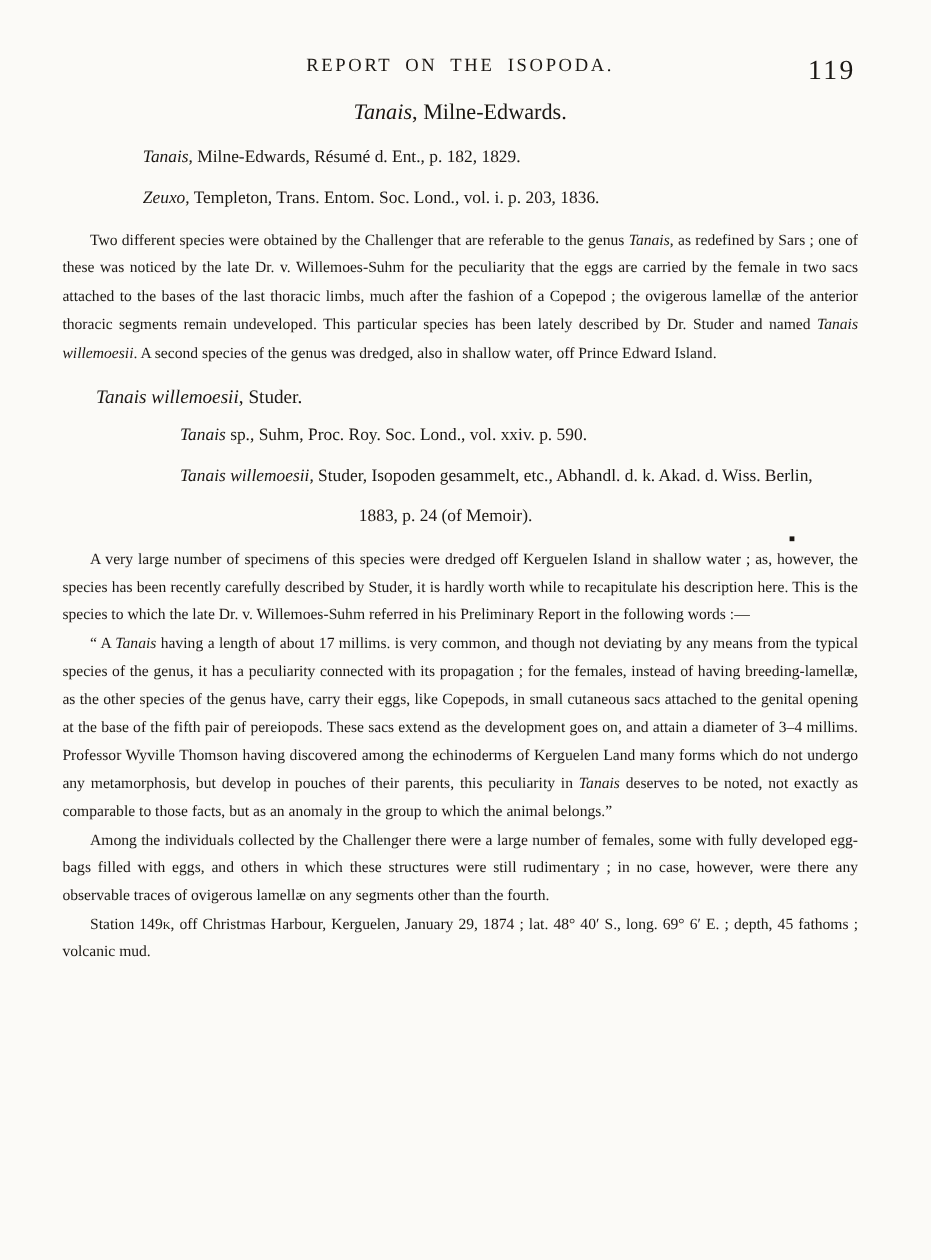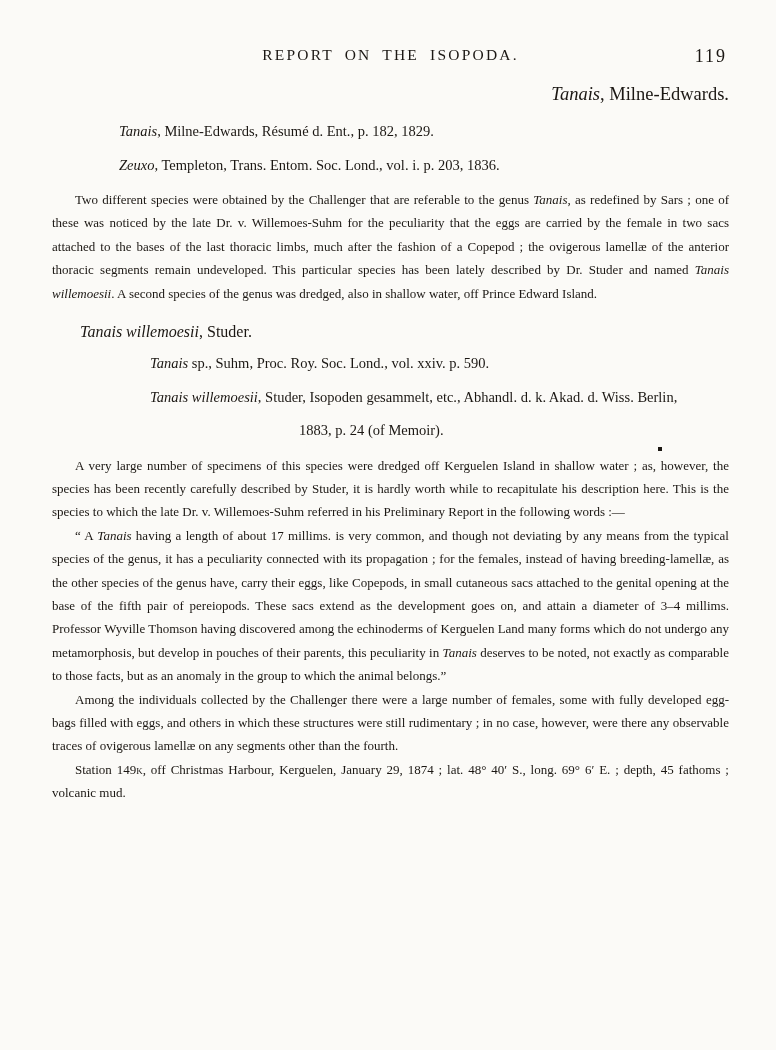--- a/index.html
+++ b/index.html
@@ -10,51 +10,51 @@
   html, body { margin: 0; padding: 0; }
   body {
     background: var(--page-bg);
     width: 776px; height: 1050px;
     overflow: hidden;
   }
   .page {
     position: relative;
     width: 776px; height: 1050px;
     box-sizing: border-box;
-    padding: 46px 47px 0 52px;
+    padding: 46px 61px 0 52px;
     background: var(--page-bg);
     color: var(--ink);
     font-family: "Liberation Serif", "DejaVu Serif", serif;
   }
   .running-head-row {
     position: relative;
     text-align: center;
     height: 22px;
   }
   .running-head {
     font-size: 15.5px;
     letter-spacing: 2.2px;
     word-spacing: 5px;
     white-space: nowrap;
   }
   .page-number {
     position: absolute;
     right: 2px; top: 0;
-    font-size: 18px;
+    font-size: 23px;
     letter-spacing: 2px;
   }
   .family-heading {
     margin: 33px 0 0 0;
     text-align: center;
     font-size: 18.5px;
   }
   .sc { font-variant: small-caps; }
   .genus-heading {
     margin: 16px 0 0 0;
-    text-align: right;
+    text-align: center;
     font-size: 18.5px;
   }
   .synonymy { font-size: 14.5px; }
   .synonymy .syn-line {
     margin: 12px;
     white-space: nowrap;
   }
   .genus-synonymy {
     margin: 15px 0 0 55px;
     line-height: 22px;

